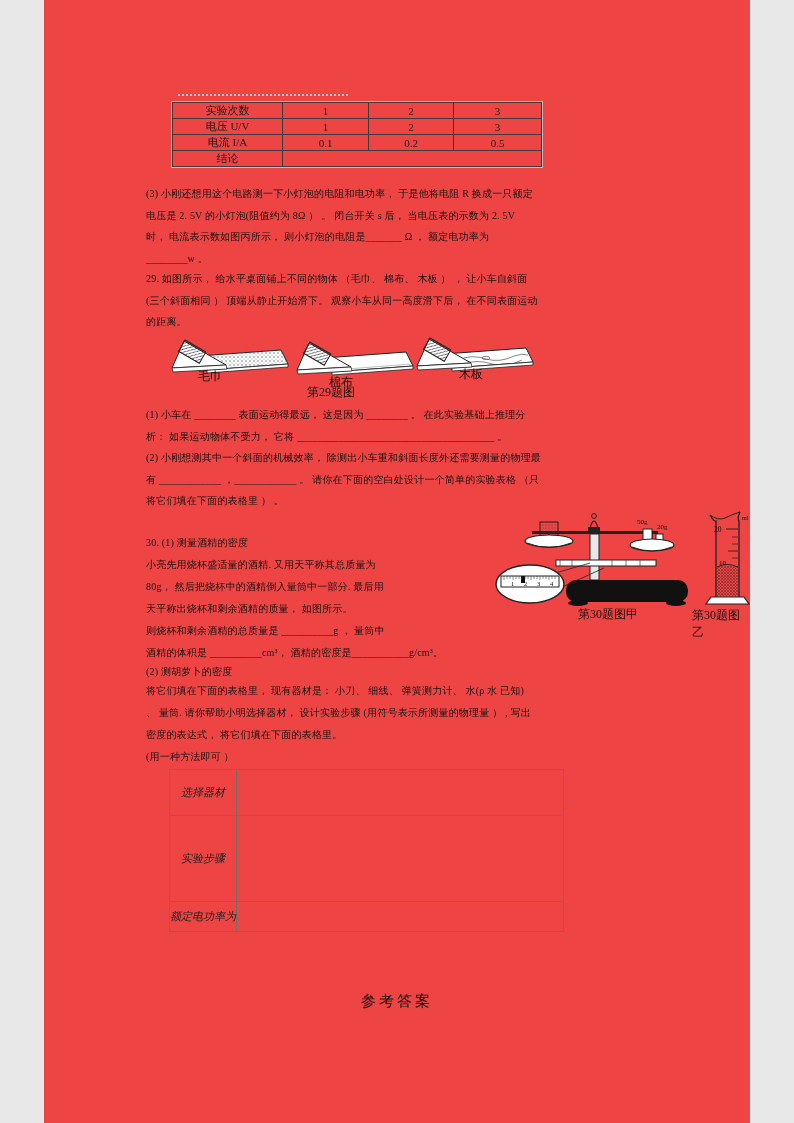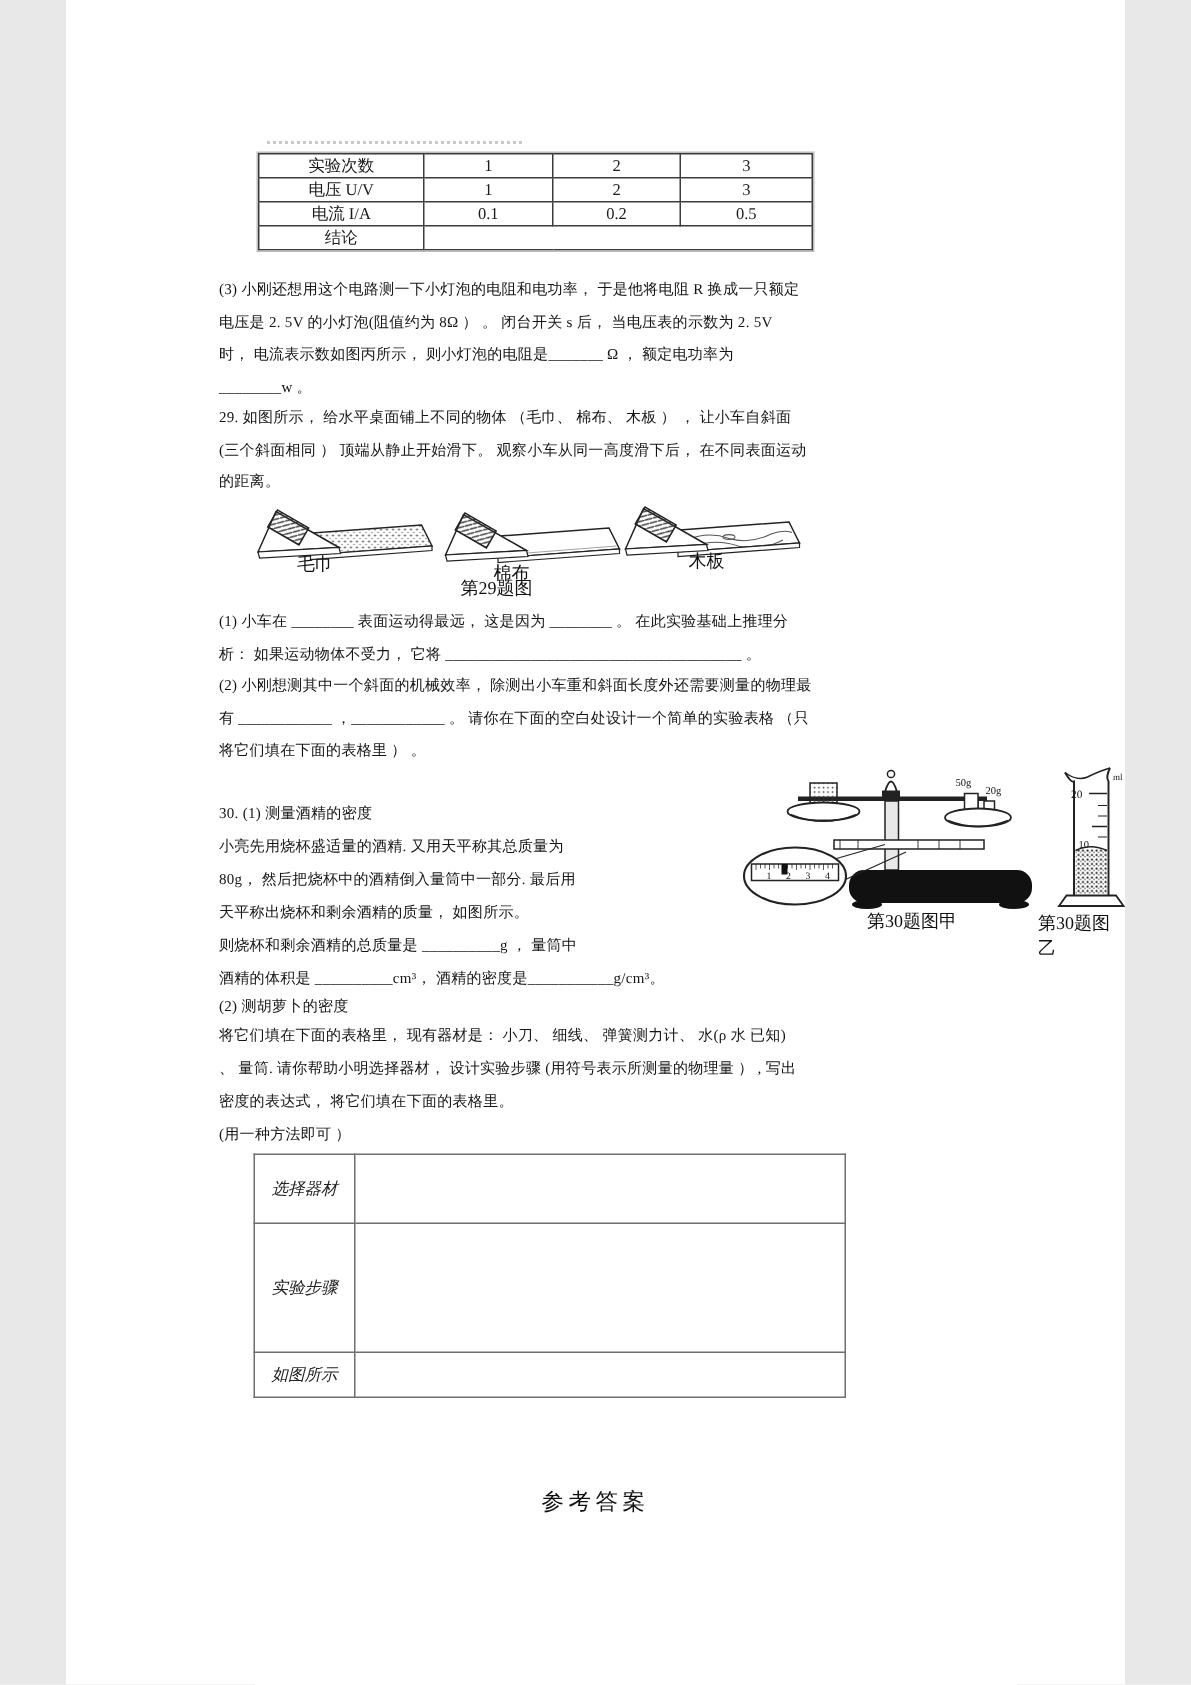--- a/index.html
+++ b/index.html
@@ -1,18 +1,18 @@
 <!DOCTYPE html>
 <html><head>
 <meta charset="utf-8">
 <style>
   html,body { margin:0; padding:0; background:#e8e8e8; }
   .page {
     position:relative; width:706px; height:1123px; margin:0 auto;
-    background:#ffffff; overflow:hidden;
+    background:#ef4444; overflow:hidden;
     font-family:"Liberation Serif","DejaVu Serif",serif;
     color:#141414;
   }
   .abs { position:absolute; }
   .para { position:absolute; font-size:10px; line-height:21.5px; letter-spacing:0.2px; }
   .para .line { white-space:nowrap; }
   .lh22 { line-height:22px; }
 
   .artifact { position:absolute; left:134px; top:94px; width:170px; height:0;
     border-top:2px dotted #c9c9c9; }
@@ -277,21 +277,21 @@
     <tbody>
         <tr class="rh1">
       <td class="dlab">选择器材</td>
       <td class="dval"></td>
     </tr>
     <tr class="rh2">
       <td class="dlab">实验步骤</td>
       <td class="dval"></td>
     </tr>
     <tr class="rh3">
-      <td class="dlab">如图所示</td>
+      <td class="dlab">额定电功率为</td>
       <td class="dval"></td>
     </tr>
   </tbody>
     </table>
 
   <div class="footer-title">参考答案</div>
 
 </div>
 
 </body></html>

